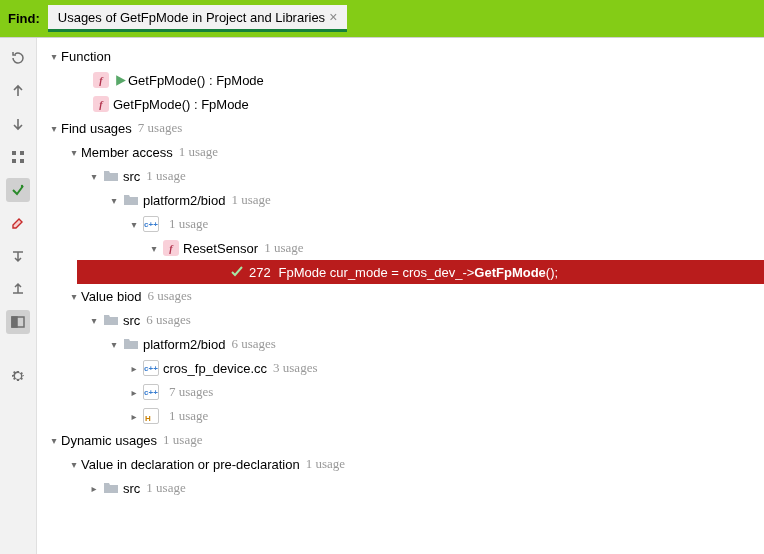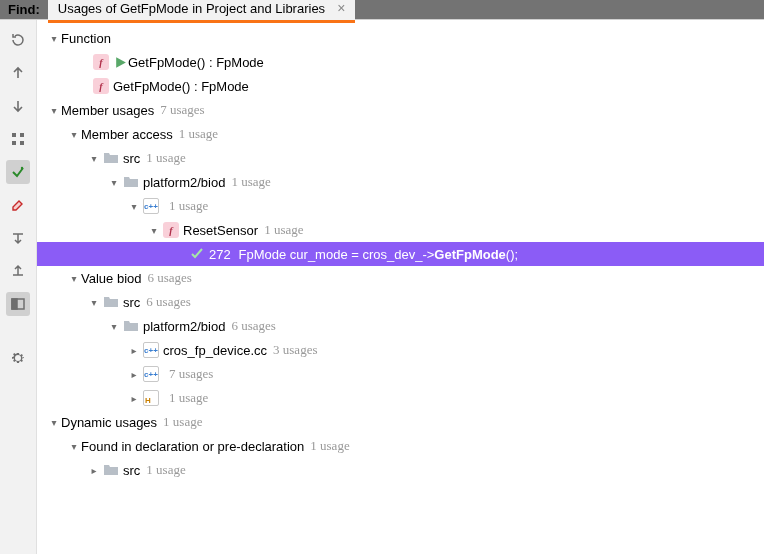--- a/index.html
+++ b/index.html
@@ -1,29 +1,29 @@
 <!DOCTYPE html>
 <html><head>
 <meta charset="utf-8">
 <style>
 * { margin: 0; padding: 0; box-sizing: border-box; font-family: -apple-system, BlinkMacSystemFont, "Segoe UI", sans-serif; }
 body { background: #fff; font-size: 13px; color: #000; width: 764px; height: 554px; overflow: hidden; }
 .container { display: flex; flex-direction: column; height: 100%; }
-.header { display: flex; align-items: center; background: #737373; border-bottom: 1px solid #d0d0d0; height: 20px; }
+.header { display: flex; align-items: center; background: #84cc16; border-bottom: 1px solid #d0d0d0; height: 38px; }
 .header-label { padding: 0 8px; font-weight: bold; font-size: 13px; }
-.tab { padding: 4px 10px; background: #f2f2f2; border-bottom: 3px solid #f97316; display: flex; align-items: center; gap: 12px; }
+.tab { padding: 4px 10px; background: #f2f2f2; border-bottom: 3px solid #15803d; display: flex; align-items: center; gap: 4px; }
 .tab-close { color: #888; font-size: 14px; cursor: pointer; }
 .main { display: flex; flex: 1; }
 .sidebar { width: 37px; background: #f2f2f2; display: flex; flex-direction: column; align-items: center; padding-top: 8px; gap: 9px; border-right: 1px solid #e0e0e0; }
 .sidebar-icon { width: 24px; height: 24px; display: flex; align-items: center; justify-content: center; color: #6e6e6e; cursor: pointer; border-radius: 3px; }
 .sidebar-icon.active { background: #d0d0d0; }
 .sidebar-icon svg { width: 16px; height: 16px; }
 .tree { flex: 1; padding: 6px 0; overflow-y: auto; }
 .row { display: flex; align-items: center; height: 24px; padding-left: 10px; white-space: nowrap; }
-.row.selected { background: #8b5cf6; color: #fff; }
+.row.selected { background: #b91c1c; color: #fff; margin-left: 40px; }
 .row.selected .bold { font-weight: bold; }
 .chevron { width: 14px; display: inline-flex; justify-content: center; color: #6e6e6e; font-size: 10px; }
 .indent { display: inline-block; }
 .icon-slot { display: inline-flex; width: 20px; justify-content: center; margin-right: 2px; }
 .bold { font-weight: normal; }
 .usage-count { color: #999; margin-left: 6px; font-family: Liberation Serif, serif; }
 .f-icon { width:16px; height:16px; background:#f9d0d9; border-radius:3px; display:inline-flex; align-items:center; justify-content:center; font-size:10px; font-weight:bold; color:#b0304a; font-style:italic; font-family: serif; }
 .folder-icon svg { width:16px; height:16px; }
 .cpp-icon { width:16px; height:16px; display:inline-flex; align-items:center; justify-content:center; font-size:8px; font-weight:bold; color:#3b7fd1; border:1px solid #c8c8c8; background:#fff; border-radius:2px; }
 .h-icon { width:16px; height:16px; display:inline-flex; align-items:flex-end; justify-content:flex-start; font-size:8px; font-weight:bold; color:#c97f00; border:1px solid #c8c8c8; background:#fff; border-radius:2px; padding-left:1px; }
@@ -124,21 +124,21 @@
       <div class="row">
         <span class="indent" style="width:44px"></span>
         <span class="icon-slot">
             <span class="f-icon">f</span>
           </span>
         <span>GetFpMode() : FpMode</span>
       </div>
 
       <div class="row">
         <span class="chevron">▾</span>
-        <span class="bold">Member usages</span>
+        <span class="bold">Find usages</span>
         <span class="usage-count">7 usages</span>
       </div>
 
       <div class="row">
         <span class="indent" style="width:20px"></span>
         <span class="chevron">▾</span>
         <span>Member access</span>
         <span class="usage-count">1 usage</span>
       </div>
       <div class="row">
@@ -247,21 +247,21 @@
       </div>
 
       <div class="row">
         <span class="chevron">▾</span>
         <span class="bold">Dynamic usages</span>
         <span class="usage-count">1 usage</span>
       </div>
       <div class="row">
         <span class="indent" style="width:20px"></span>
         <span class="chevron">▾</span>
-        <span>Found in declaration or pre-declaration</span>
+        <span>Value in declaration or pre-declaration</span>
         <span class="usage-count">1 usage</span>
       </div>
       <div class="row">
         <span class="indent" style="width:40px"></span>
         <span class="chevron">▸</span>
         <span class="icon-slot folder-icon">
             <svg viewBox="0 0 16 16">
               <path d="M1 3h5l1 2h8v8H1z" fill="#b8bfc7"></path>
             </svg>
           </span>

